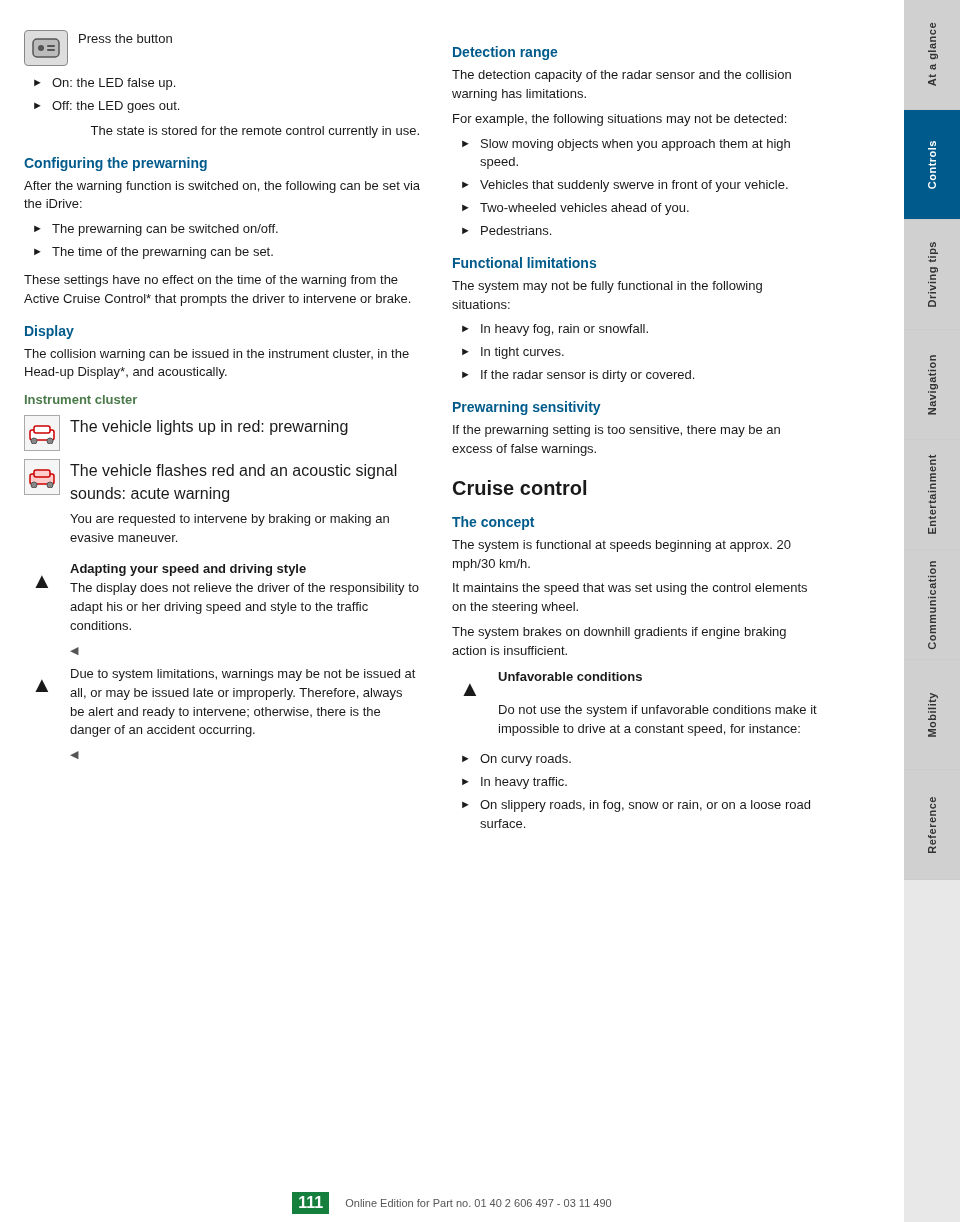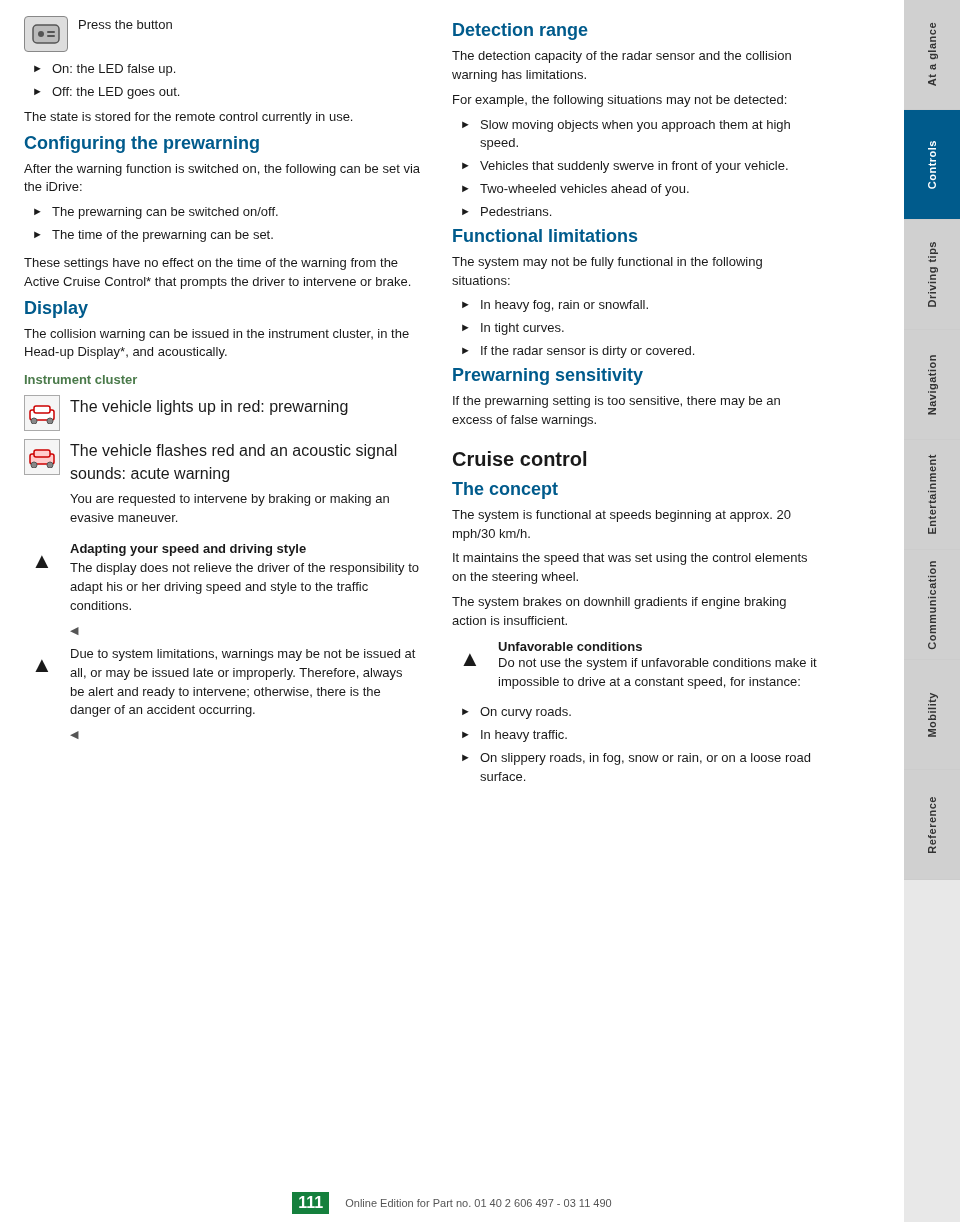--- a/index.html
+++ b/index.html
@@ -8,21 +8,21 @@
       height: 1222px;
       font-family: Arial, Helvetica, sans-serif;
       font-size: 13px;
       color: #1a1a1a;
       background: #fff;
       display: flex;
       overflow: hidden;
     }
     .main-content {
       flex: 1;
-      padding: 16px 24px 18px 24px;
+      padding: 30px 24px 18px 24px;
       display: flex;
       gap: 0;
       position: relative;
     }
     .left-column {
       width: 420px;
       padding-right: 24px;
     }
     .right-column {
       width: 380px;
@@ -62,23 +62,23 @@
       text-transform: none;
       letter-spacing: 0.5px;
     }
     .sidebar-item.active .sidebar-label {
       color: #fff;
     }
 
     
     .section-heading {
       color: #005b8c;
-      font-size: 18px;
-      font-weight: bold;
-      margin-top: 4px;
+      font-size: 14px;
+      font-weight: bold;
+      margin-top: 14px;
       margin-bottom: 6px;
     }
     .subsection-heading {
       color: #4a7a4a;
       font-size: 13px;
       font-weight: bold;
       margin-top: 10px;
       margin-bottom: 5px;
     }
     .big-heading {
@@ -221,21 +221,21 @@
     </div>
 
     <div class="bullet-item">
       <span class="bullet-arrow">►</span>
       <span class="bullet-text">On: the LED false up.</span>
     </div>
     <div class="bullet-item">
       <span class="bullet-arrow">►</span>
       <span class="bullet-text">Off: the LED goes out.</span>
     </div>
-    <p style="margin-top:6px;">The state is stored for the remote control currently in use.</p>
+    <p style="margin-top:6px;text-align:right;">The state is stored for the remote control currently in use.</p>
 
     <div class="section-heading">Configuring the prewarning</div>
     <p>After the warning function is switched on, the following can be set via the iDrive:</p>
     <div class="bullet-item">
       <span class="bullet-arrow">►</span>
       <span class="bullet-text">The prewarning can be switched on/off.</span>
     </div>
     <div class="bullet-item">
       <span class="bullet-arrow">►</span>
       <span class="bullet-text">The time of the prewarning can be set.</span>
@@ -338,21 +338,21 @@
     <div class="big-heading">Cruise control</div>
 
     <div class="section-heading">The concept</div>
     <p>The system is functional at speeds beginning at approx. 20 mph/30 km/h.</p>
     <p>It maintains the speed that was set using the control elements on the steering wheel.</p>
     <p>The system brakes on downhill gradients if engine braking action is insufficient.</p>
 
     <div class="icon-row">
       <div class="icon-box warning-icon">▲</div>
       <div>
-        <div style="font-weight:bold;font-size:13px;margin-bottom:0;">Unfavorable conditions</div>
+        <div style="font-weight:bold;font-size:13px;margin-bottom:17px;">Unfavorable conditions</div>
         <p>Do not use the system if unfavorable conditions make it impossible to drive at a constant speed, for instance:</p>
       </div>
     </div>
     <div class="bullet-item">
       <span class="bullet-arrow">►</span>
       <span class="bullet-text">On curvy roads.</span>
     </div>
     <div class="bullet-item">
       <span class="bullet-arrow">►</span>
       <span class="bullet-text">In heavy traffic.</span>

